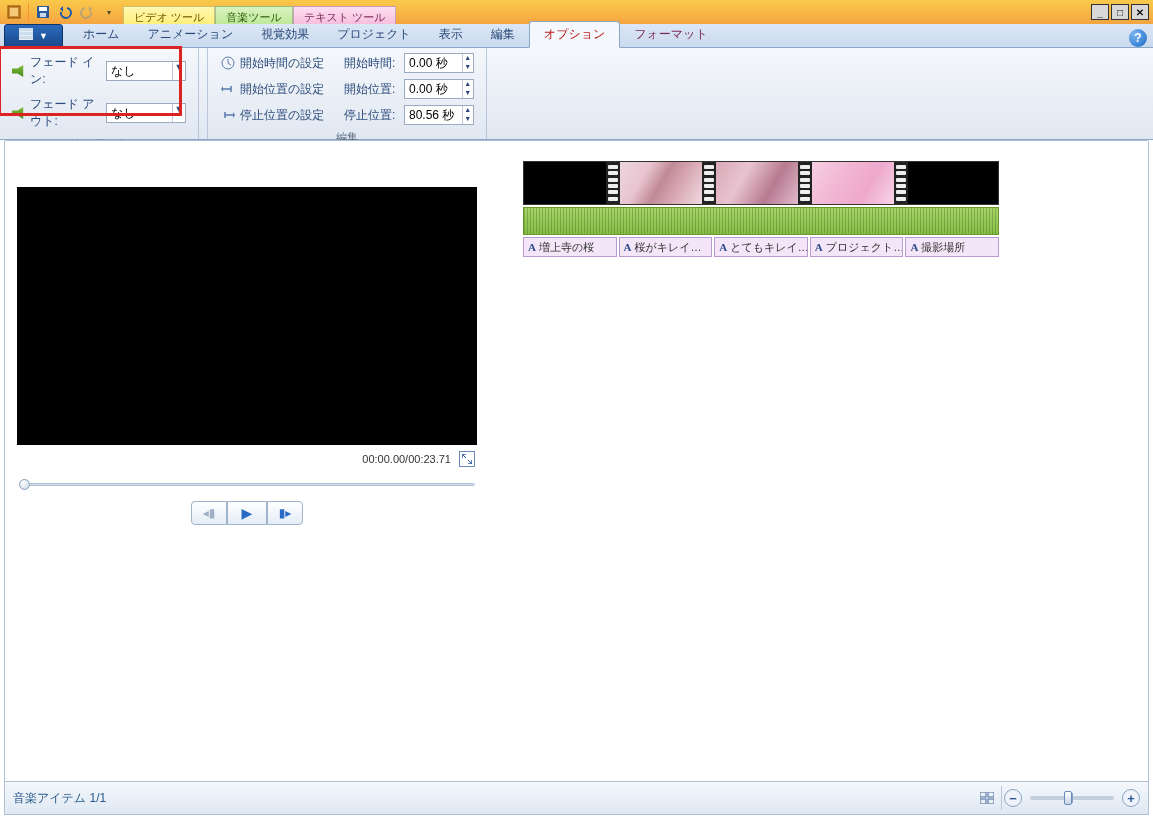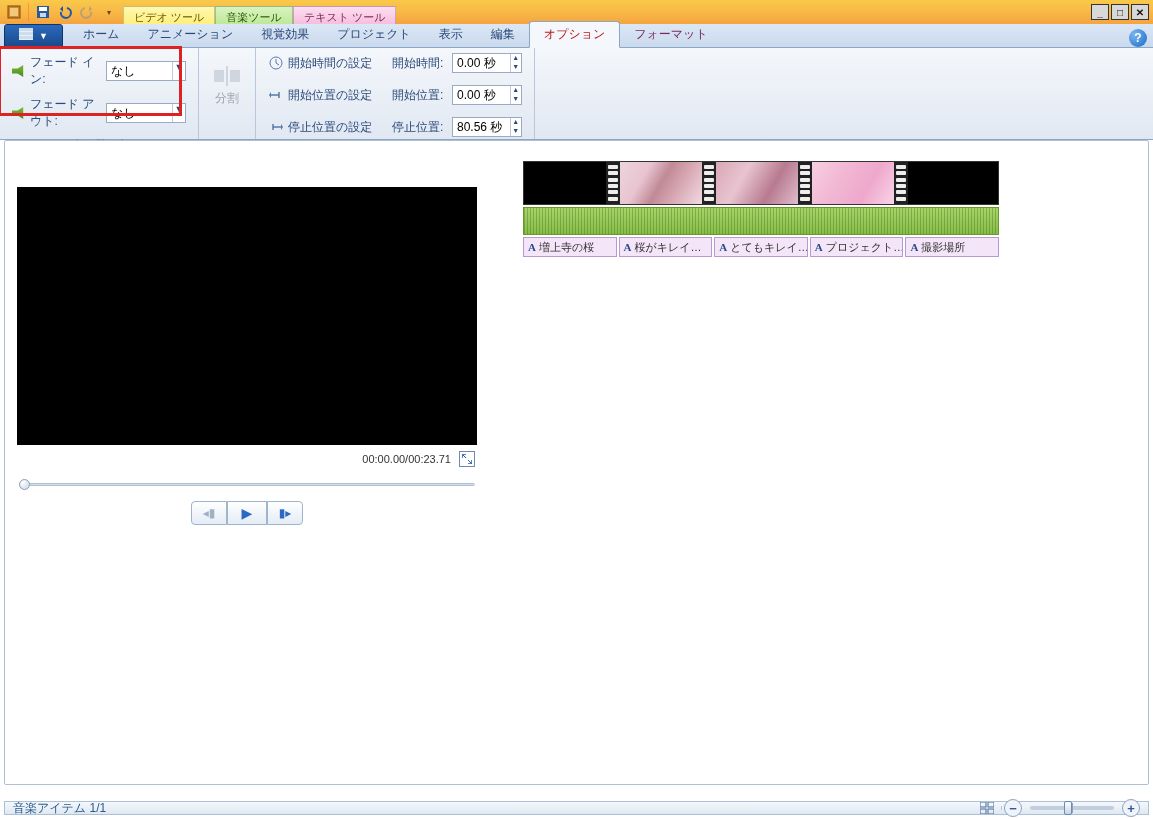--- a/index.html
+++ b/index.html
@@ -41,21 +41,21 @@
 .speaker-chip { width: 14px; height: 12px; background: linear-gradient(to bottom, #7abb3a, #4a8a1a); clip-path: polygon(0 30%, 40% 30%, 80% 0, 80% 100%, 40% 70%, 0 70%); }
 .fade-label { width: 72px; color: #2a4a7a; }
 .combo { display: flex; border: 1px solid #9aaac0; background: #fff; height: 20px; width: 80px; }
 .combo input { border: none; outline: none; width: 100%; padding: 0 4px; font-size: 12px; }
 .combo .dd { width: 16px; text-align: center; color: #2a4a7a; font-size: 9px; border-left: 1px solid #c0cad8; cursor: pointer; }
 .highlight-box { position: absolute; border: 3px solid #d22; pointer-events: none; }
 
 .split-btn { display: flex; flex-direction: column; align-items: center; gap: 2px; padding: 4px 8px; color: #9aa4b2; }
 .split-icon { width: 28px; height: 24px; display: flex; align-items: center; justify-content: center; color: #b0b8c4; }
 
-.edit-col { display: flex; flex-direction: column; gap: 10px; padding: 2px 6px; }
+.edit-col { display: flex; flex-direction: column; gap: 4px; padding: 2px 6px; }
 .edit-row { display: flex; align-items: center; gap: 4px; height: 22px; }
 .edit-icon { width: 16px; height: 16px; display: flex; align-items: center; justify-content: center; color: #5a7aaa; }
 .edit-label { color: #2a4a7a; width: 92px; }
 .edit-label2 { color: #2a4a7a; width: 56px; }
 .spinner { display: flex; align-items: stretch; border: 1px solid #9aaac0; background: #fff; height: 20px; width: 70px; justify-content: flex-end; }
 .spinner input { border: none; outline: none; width: 100%; padding: 0 4px; font-size: 12px; text-align: left; }
 .spinner .spins { width: 14px; display: flex; flex-direction: column; border-left: 1px solid #c0cad8; }
 .spinner .spins div { flex: 1; font-size: 7px; text-align: center; color: #2a4a7a; cursor: pointer; line-height: 8px; }
 
 
@@ -82,21 +82,21 @@
 .clip.pink1 { background: linear-gradient(120deg,#ecd5dc 0%,#e8c4d0 30%,#c08a96 50%,#d8a8b4 70%,#f0dae2 100%); }
 .clip.pink2 { background: linear-gradient(120deg,#d9a8b6,#e8c4d0,#b87a90,#e0bccc); }
 .clip.pink3 { background: linear-gradient(120deg,#f7cfe2,#f2b8d4,#eea8cc,#f8d4e8); }
 .audio-strip { width: 476px; height: 28px; margin-top: 2px; border: 1px solid #689a28; background: linear-gradient(to bottom, #a8d468, #88bd48); position: relative; overflow: hidden; }
 .wave { position: absolute; inset: 0; background: repeating-linear-gradient(90deg, rgba(40,90,10,0.5) 0 1px, transparent 1px 3px); opacity: .6; }
 .text-strip { width: 476px; height: 20px; margin-top: 2px; display: flex; gap: 2px; }
 .text-clip { flex: 1; border: 1px solid #b89ad0; background: #f4e6f8; display: flex; align-items: center; padding: 0 4px; font-size: 11px; color: #333; overflow: hidden; white-space: nowrap; }
 .text-clip b { color: #2a4a8a; font-family: "Times New Roman", serif; font-weight: bold; margin-right: 3px; }
 
 
-.status-bar { position: absolute; left: 4px; right: 4px; bottom: 4px; height: 14px; border: 1px solid #b0c0d4; background: linear-gradient(to bottom, #f4f8fc, #dfe8f2); display: flex; align-items: center; padding: 0 8px; font-size: 12px; color: #2a5a8a; }
+.status-bar { position: absolute; left: 4px; right: 4px; bottom: 4px; height: 34px; border: 1px solid #b0c0d4; background: linear-gradient(to bottom, #f4f8fc, #dfe8f2); display: flex; align-items: center; padding: 0 8px; font-size: 12px; color: #2a5a8a; }
 .status-bar .spacer { flex: 1; }
 .view-btn { width: 20px; height: 18px; margin: 0 2px; display: flex; align-items: center; justify-content: center; color: #4a6a9a; cursor: pointer; }
 .zoom-btn { width: 18px; height: 18px; border: 1px solid #8aa4c4; border-radius: 50%; background: #f0f4fa; display: flex; align-items: center; justify-content: center; color: #2a5a9a; cursor: pointer; font-size: 13px; font-weight: bold; }
 .zoom-track { width: 84px; height: 4px; background: #c0cedd; margin: 0 8px; position: relative; border-radius: 2px; }
 .zoom-tick { position: absolute; left: 50%; top: -3px; width: 1px; height: 10px; background: #8aa4c4; }
 .zoom-thumb { position: absolute; top: -5px; width: 8px; height: 14px; background: linear-gradient(to bottom, #fff, #c8d4e4); border: 1px solid #6a8ab8; border-radius: 2px; cursor: pointer; }
 
 .sep-v { width: 1px; background: #b8c7da; margin: 4px 2px; align-self: stretch; }
 </style>
 </head>
@@ -187,32 +187,20 @@
             <div class="dd">▼</div>
           </div>
         </div>
       </div>
     </div>
     <div class="group-label">オーディオ</div>
     <div class="highlight-box" style="left:-2px;top:-2px;width:184px;height:70px"></div>
   </div>
 
   <div class="group">
-    <div class="group-body">
-      <div class="split-btn">
-        <div class="split-icon">
-          <svg width="26" height="20" viewBox="0 0 26 20">
-              <rect x="0" y="4" width="10" height="12" fill="#cfd6df"></rect>
-              <rect x="16" y="4" width="10" height="12" fill="#cfd6df"></rect>
-              <line x1="13" y1="0" x2="13" y2="20" stroke="#b0b8c4"></line>
-            </svg>
-        </div>
-        <div>分割</div>
-      </div>
-    </div>
     <div class="group-label"></div>
   </div>
 
   <div class="group">
     <div class="group-body">
       <div class="edit-col">
         <div class="edit-row">
           <span class="edit-icon">
               <svg width="14" height="14" viewBox="0 0 14 14">
                 <circle cx="7" cy="7" r="6" fill="none" stroke="#5a7aaa"></circle>

